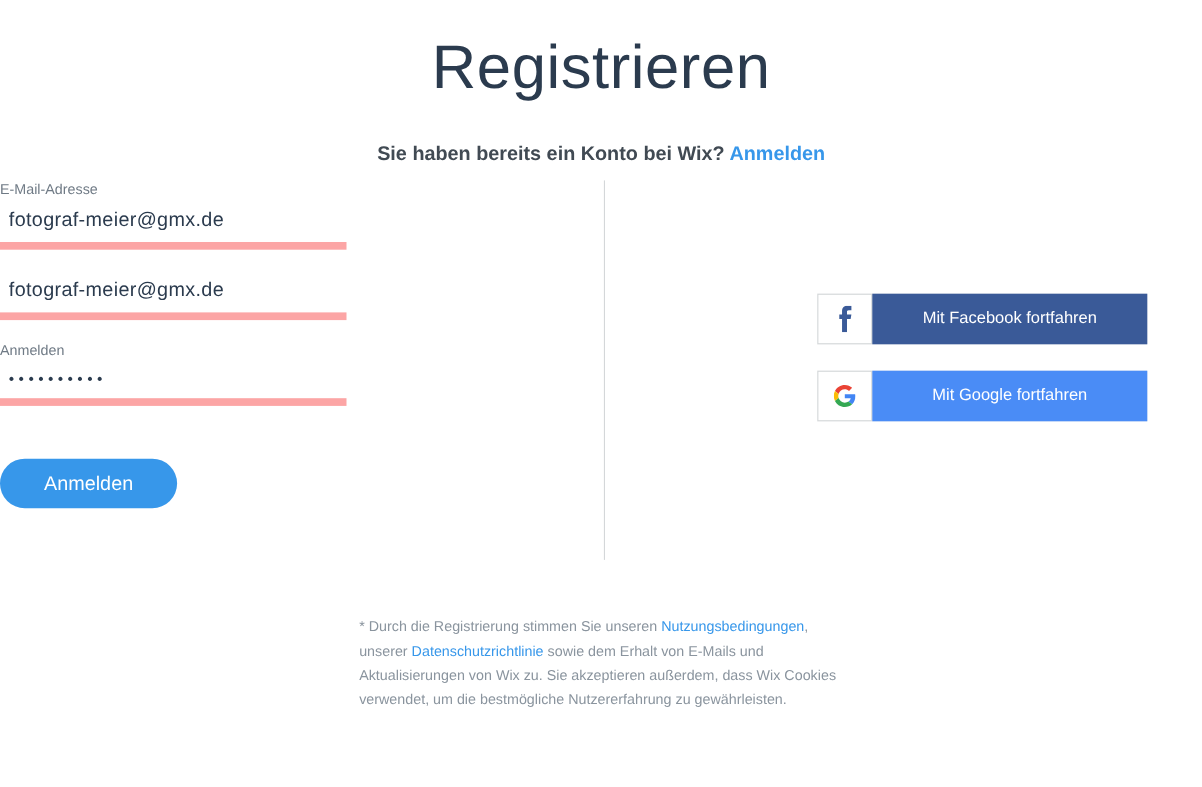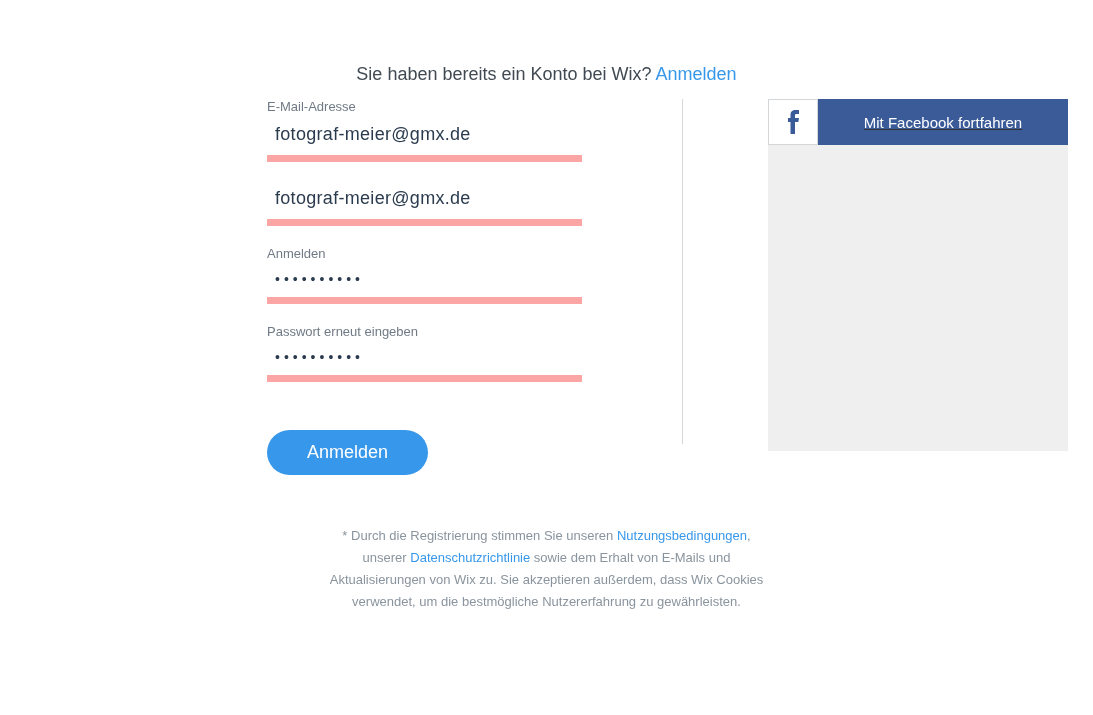--- a/index.html
+++ b/index.html
@@ -17,50 +17,49 @@
 .title {
   font-size: 56px;
   font-weight: 300;
   text-align: center;
   color: #2b3b4e;
   letter-spacing: 0.5px;
 }
 .subtitle {
   text-align: center;
   font-size: 18px;
-  font-weight: 400;
+  font-weight: 700;
   color: #414a53;
   margin-top: 36px;
 }
 .subtitle a {
   color: #3797ea;
   text-decoration: none;
   cursor: pointer;
 }
 .main {
   display: flex;
-  justify-content: flex-end;
+  justify-content: space-between;
   margin-top: 14px;
 }
 .left {
   width: 355px;
   padding-right: 40px;
 }
 .divider {
   width: 1px;
   background: #d4d7d9;
   margin: 0 60px 0 60px;
   height: 345px;
 }
 .right {
   width: 350px;
   display: flex;
-  flex-direction: row;
+  flex-direction: column;
   justify-content: center;
-  text-decoration: underline;
 }
 .field {
   margin-bottom: 20px;
 }
 .field-label {
   font-size: 13px;
   color: #6f7a85;
   font-weight: 300;
   display: block;
   margin-bottom: 4px;
@@ -117,73 +116,80 @@
   justify-content: center;
   color: #fff;
   font-size: 15px;
   font-weight: 300;
   height: 46px;
 }
 .fb .social-label { background: #3a5a98; }
 .gg .social-label { background: #4a8cf6; }
 .footer {
   margin-top: 50px;
-  text-align: center;
   font-size: 13px;
   color: #8a949e;
   font-weight: 300;
   line-height: 1.7;
   max-width: 440px;
   margin-left: auto;
   margin-right: auto;
 }
 .footer a {
   color: #3797ea;
   text-decoration: none;
   cursor: pointer;
 }
 </style>
 </head>
 <body>
 
 <div class="container">
+  <h1 class="title">Registrieren</h1>
   <p class="subtitle">
     <span>Sie haben bereits ein Konto bei Wix? </span><a>Anmelden</a>
   </p>
 
   <div class="main">
     <div class="left">
       <div class="field">
         <label class="field-label">E-Mail-Adresse</label>
         <input class="field-input" type="text" value="fotograf-meier@gmx.de" style="">
       </div>
       <div class="field">
         <input class="field-input" type="text" value="fotograf-meier@gmx.de" style="">
       </div>
       <div class="field">
         <label class="field-label">Anmelden</label>
         <input class="field-input" type="password" value="••••••••••" style="">
       </div>
-      <div class="field">
-        <label class="field-label">Passwort erneut eingeben</label>
-        <input class="field-input" type="password" value="••••••••••" style="">
-      </div>
       <button class="submit-btn">Anmelden</button>
     </div>
 
     <div class="divider"></div>
 
     <div class="right">
       <button class="social-btn fb">
         <span class="social-icon-box">
           <svg width="14" height="24" viewBox="0 0 14 24">
               <path fill="#3a5a98" d="M9 8V5.5c0-.8.2-1.5 1.6-1.5H13V0H9.5C5.5 0 4.5 2.5 4.5 5v3H2v4h2.5v12H9V12h3.3l.7-4H9z"></path>
             </svg>
         </span>
         <span class="social-label">Mit Facebook fortfahren</span>
       </button>
+      <button class="social-btn gg">
+        <span class="social-icon-box">
+          <svg width="20" height="20" viewBox="0 0 48 48">
+            <path fill="#EA4335" d="M24 9.5c3.54 0 6.71 1.22 9.21 3.6l6.85-6.85C35.9 2.38 30.47 0 24 0 14.62 0 6.51 5.38 2.56 13.22l7.98 6.19C12.43 13.72 17.74 9.5 24 9.5z"></path>
+            <path fill="#4285F4" d="M46.98 24.55c0-1.57-.15-3.09-.38-4.55H24v9.02h12.94c-.58 2.96-2.26 5.48-4.78 7.18l7.73 6c4.51-4.18 7.09-10.36 7.09-17.65z"></path>
+            <path fill="#FBBC05" d="M10.53 28.59c-.48-1.45-.76-2.99-.76-4.59s.27-3.14.76-4.59l-7.98-6.19C.92 16.46 0 20.12 0 24c0 3.88.92 7.54 2.56 10.78l7.97-6.19z"></path>
+            <path fill="#34A853" d="M24 48c6.48 0 11.93-2.13 15.89-5.81l-7.73-6c-2.15 1.45-4.92 2.3-8.16 2.3-6.26 0-11.57-4.22-13.47-9.91l-7.98 6.19C6.51 42.62 14.62 48 24 48z"></path>
+          </svg>
+        </span>
+        <span class="social-label">Mit Google fortfahren</span>
+      </button>
     </div>
   </div>
 
   <p class="footer">
     <span>* Durch die Registrierung stimmen Sie unseren </span><a>Nutzungsbedingungen</a><span>, unserer </span><a>Datenschutzrichtlinie</a><span> sowie dem Erhalt von E-Mails und Aktualisierungen von Wix zu. Sie akzeptieren außerdem, dass Wix Cookies verwendet, um die bestmögliche Nutzererfahrung zu gewährleisten.</span>
   </p>
 </div>
 
 </body></html>

